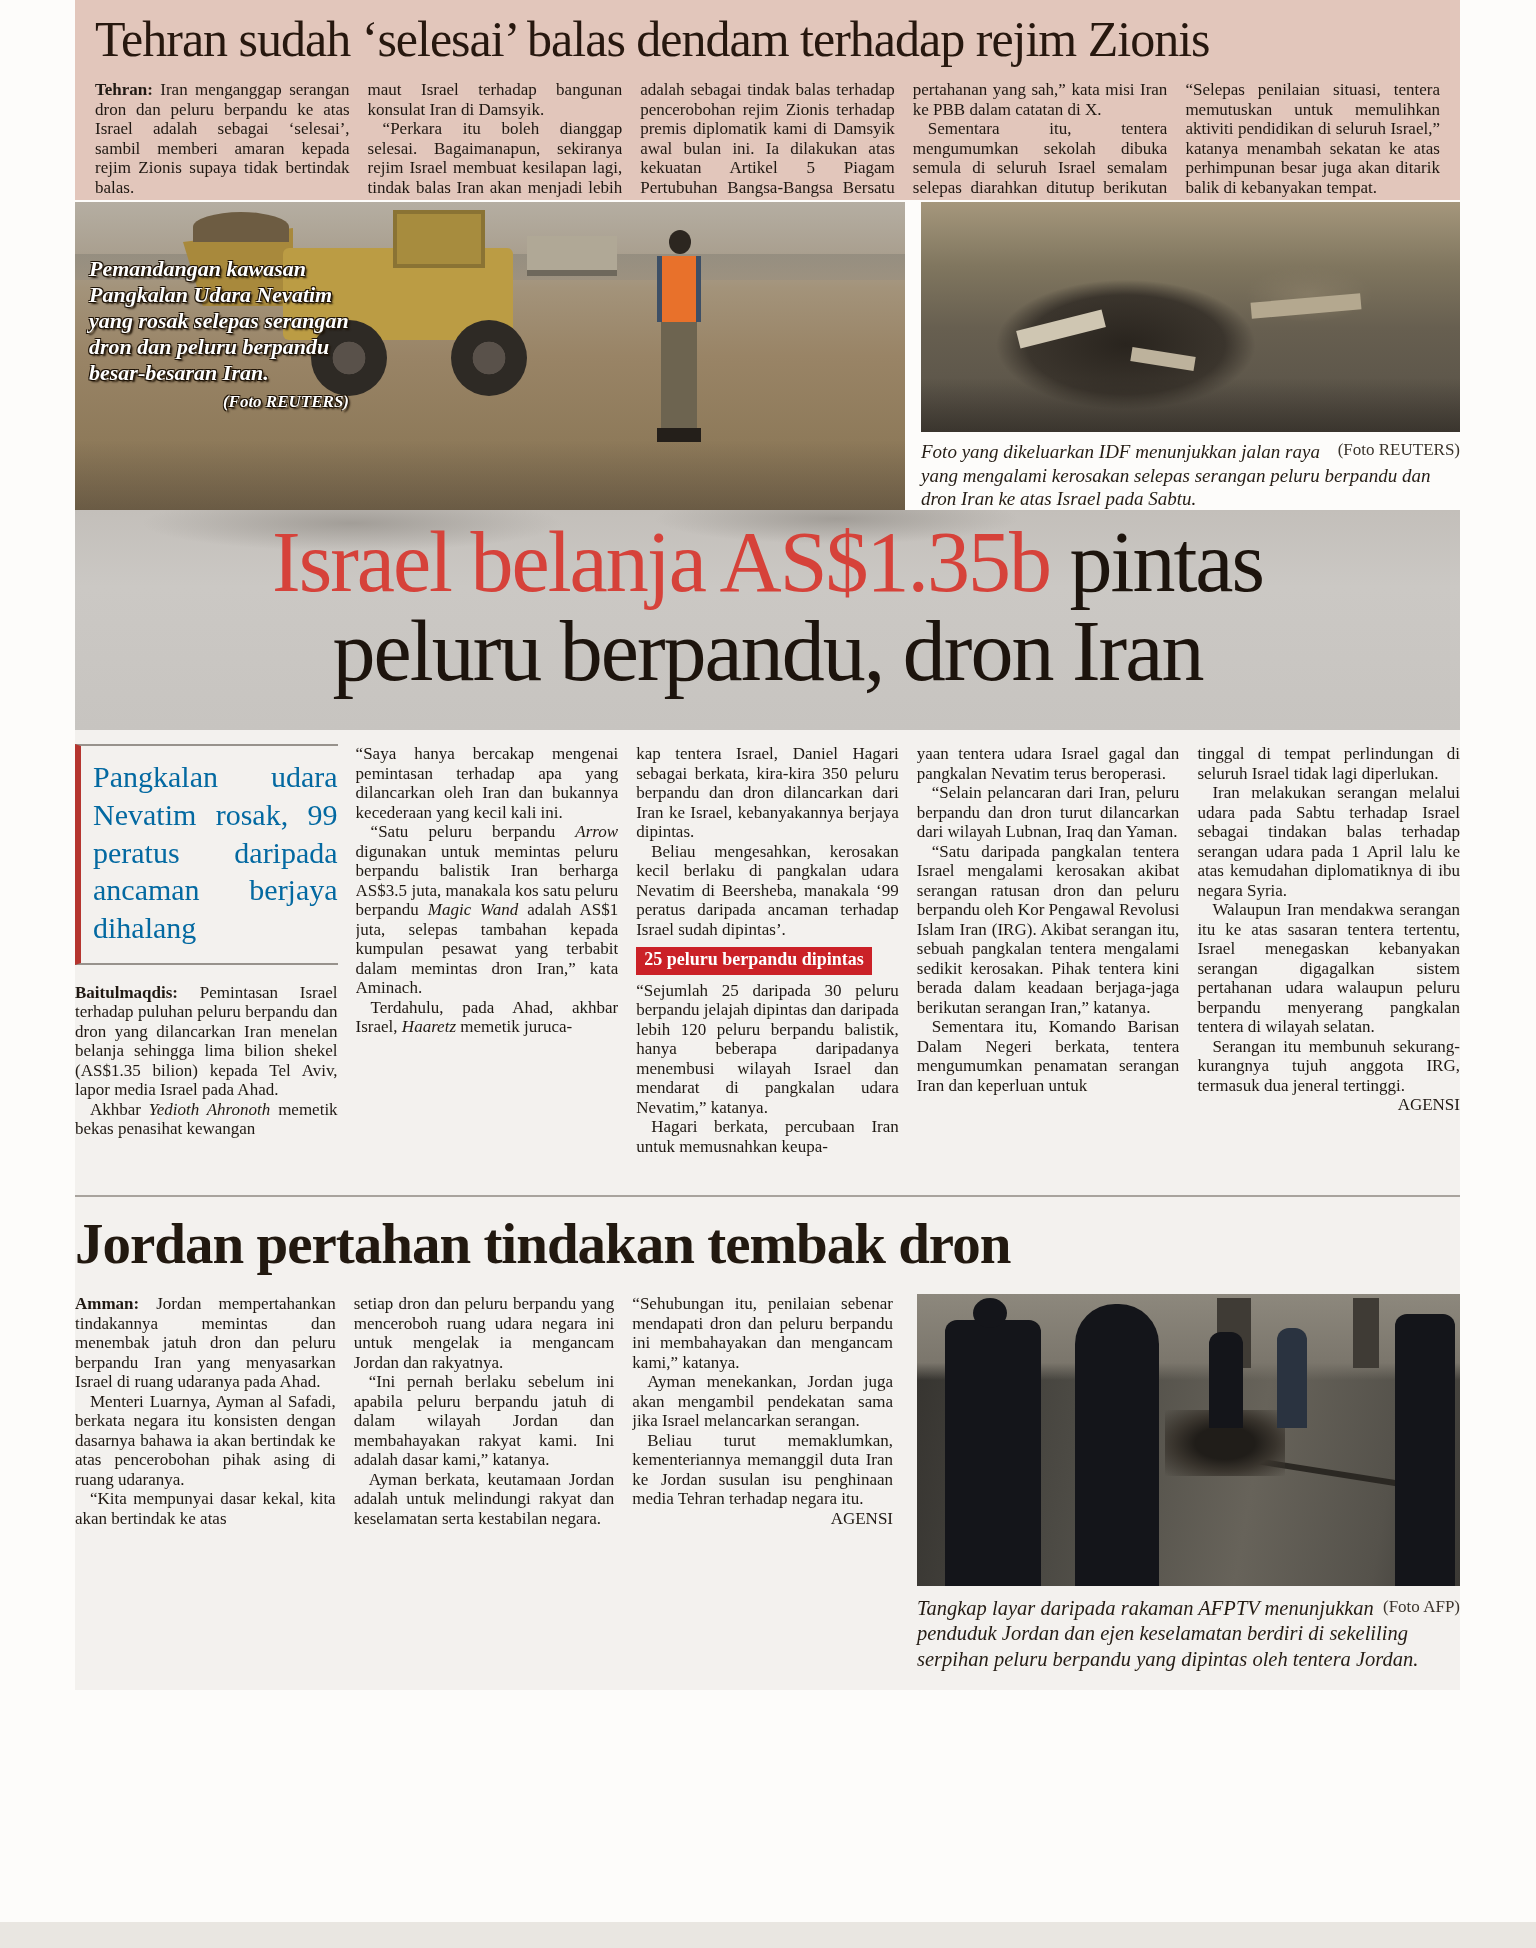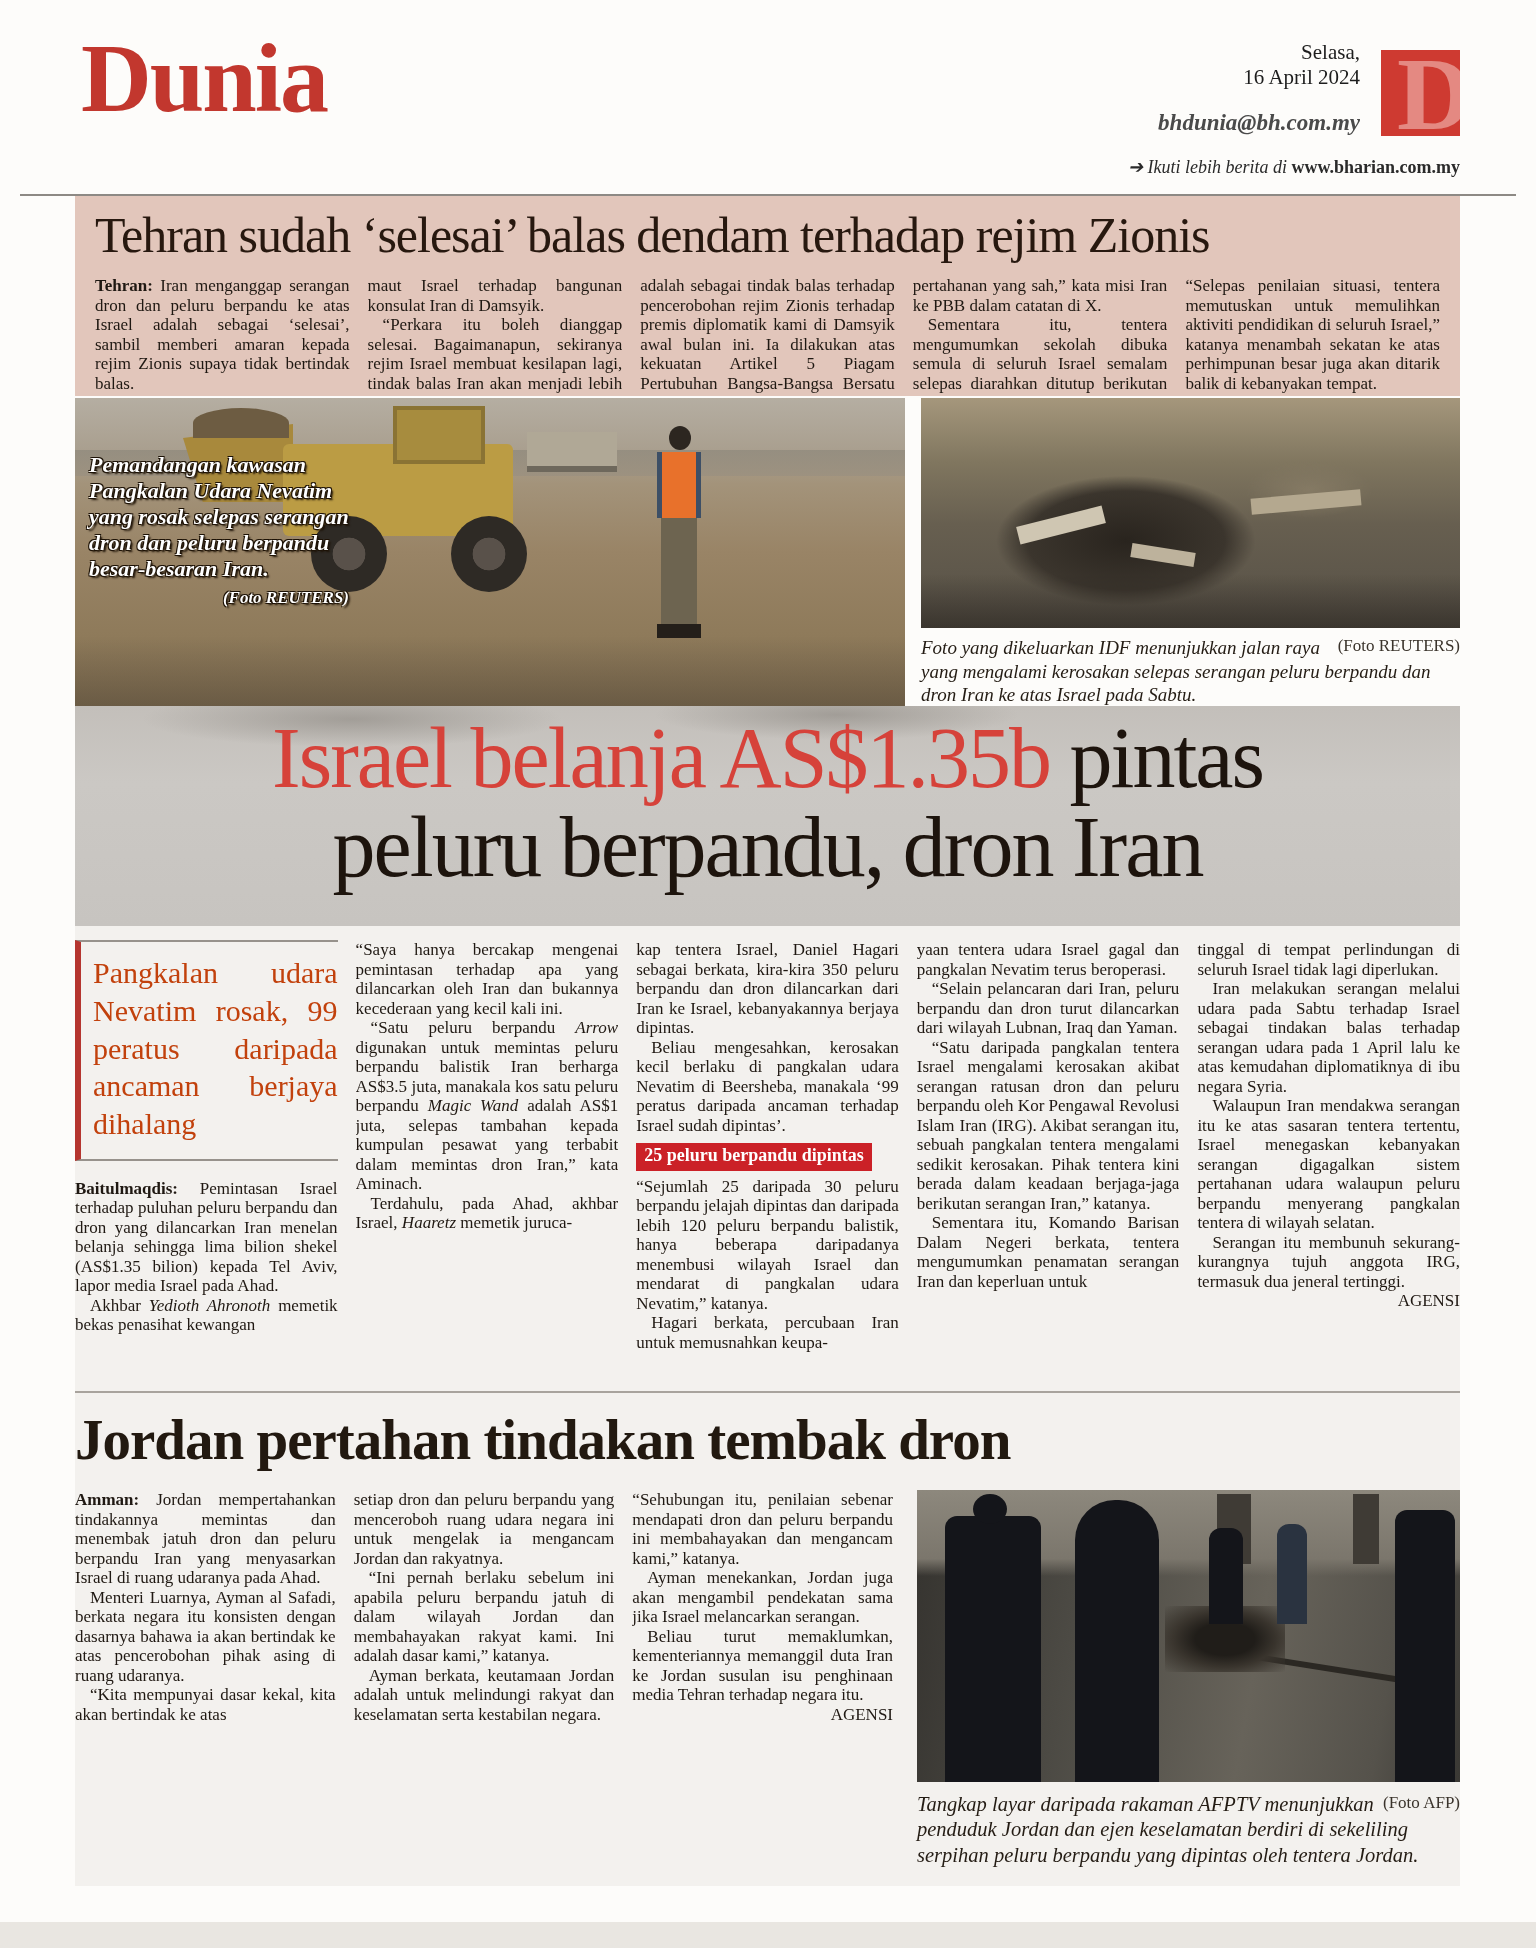--- a/index.html
+++ b/index.html
@@ -105,21 +105,21 @@
   .big-headline { font-size:86px; line-height:1.04; letter-spacing:-2px; color:#1d140d; }
   .big-headline .red { color:#d6423a; }
 
   
   .main-section { height:465px; background:#f3f1ee; padding-top:14px; overflow:hidden; }
   .standfirst-box {
     border-top:2px solid #97928c; border-bottom:2px solid #97928c;
     border-left:6px solid #b5352f;
     padding:12px 0 16px 12px; margin-bottom:18px;
   }
-  .standfirst { font-size:30px; line-height:1.26; color:#c2410c; }
+  .standfirst { font-size:30px; line-height:1.26; color:#0369a1; }
 
   
   .jordan-section { height:495px; border-top:2px solid #a8a39d; background:#f3f1ee; padding-top:10px; overflow:hidden; }
   .jordan-headline { font-size:57px; letter-spacing:-1px; color:#221910; margin:4px 0 18px; }
   .jordan-body { display:flex; gap:24px; }
   .jordan-cols { display:flex; gap:18px; width:824px; }
   .jordan-cols .col { flex:1 1 0; }
   .jordan-photo-wrap { width:543px; }
   .jordan-photo { position:relative; width:543px; height:292px; overflow:hidden;
     background:linear-gradient(100deg,#35332f 0%, #4c4a44 30%, #67635a 62%, #55524b 85%, #3a3834 100%); }
@@ -143,36 +143,20 @@
 
   
   .footer-strip { position:absolute; left:0; right:0; bottom:0; height:26px; background:#e9e6e1; }
 </style>
 </head>
 <body>
 
 <div class="page">
   <div class="content">
 
-    <div class="header">
-      <div class="masthead">Dunia</div>
-      <div class="header-right">
-        <div class="date-line">Selasa,</div>
-        <div class="date-line">16 April 2024</div>
-        <div class="header-email">bhdunia@bh.com.my</div>
-      </div>
-      <div class="brand-logo">
-        <span>D</span>
-      </div>
-      <div class="follow-line">
-        <span>➔ Ikuti lebih berita di</span>
-        <span class="site">www.bharian.com.my</span>
-      </div>
-      <div class="header-rule"></div>
-    </div>
 
     <div class="tehran-section">
       <h1 class="tehran-headline">Tehran sudah ‘selesai’ balas dendam terhadap rejim Zionis</h1>
       <div class="cols">
         <div class="col">
             <p><strong>Tehran:</strong> Iran menganggap serangan dron dan peluru berpandu ke atas Israel adalah sebagai ‘selesai’, sambil memberi amaran kepada rejim Zionis supaya tidak bertindak balas.</p>
             <p>Tindakan balas dilakukan Tehran itu berikutan serangan</p>
           </div>
         <div class="col">
             <p>maut Israel terhadap bangunan konsulat Iran di Damsyik.</p>

